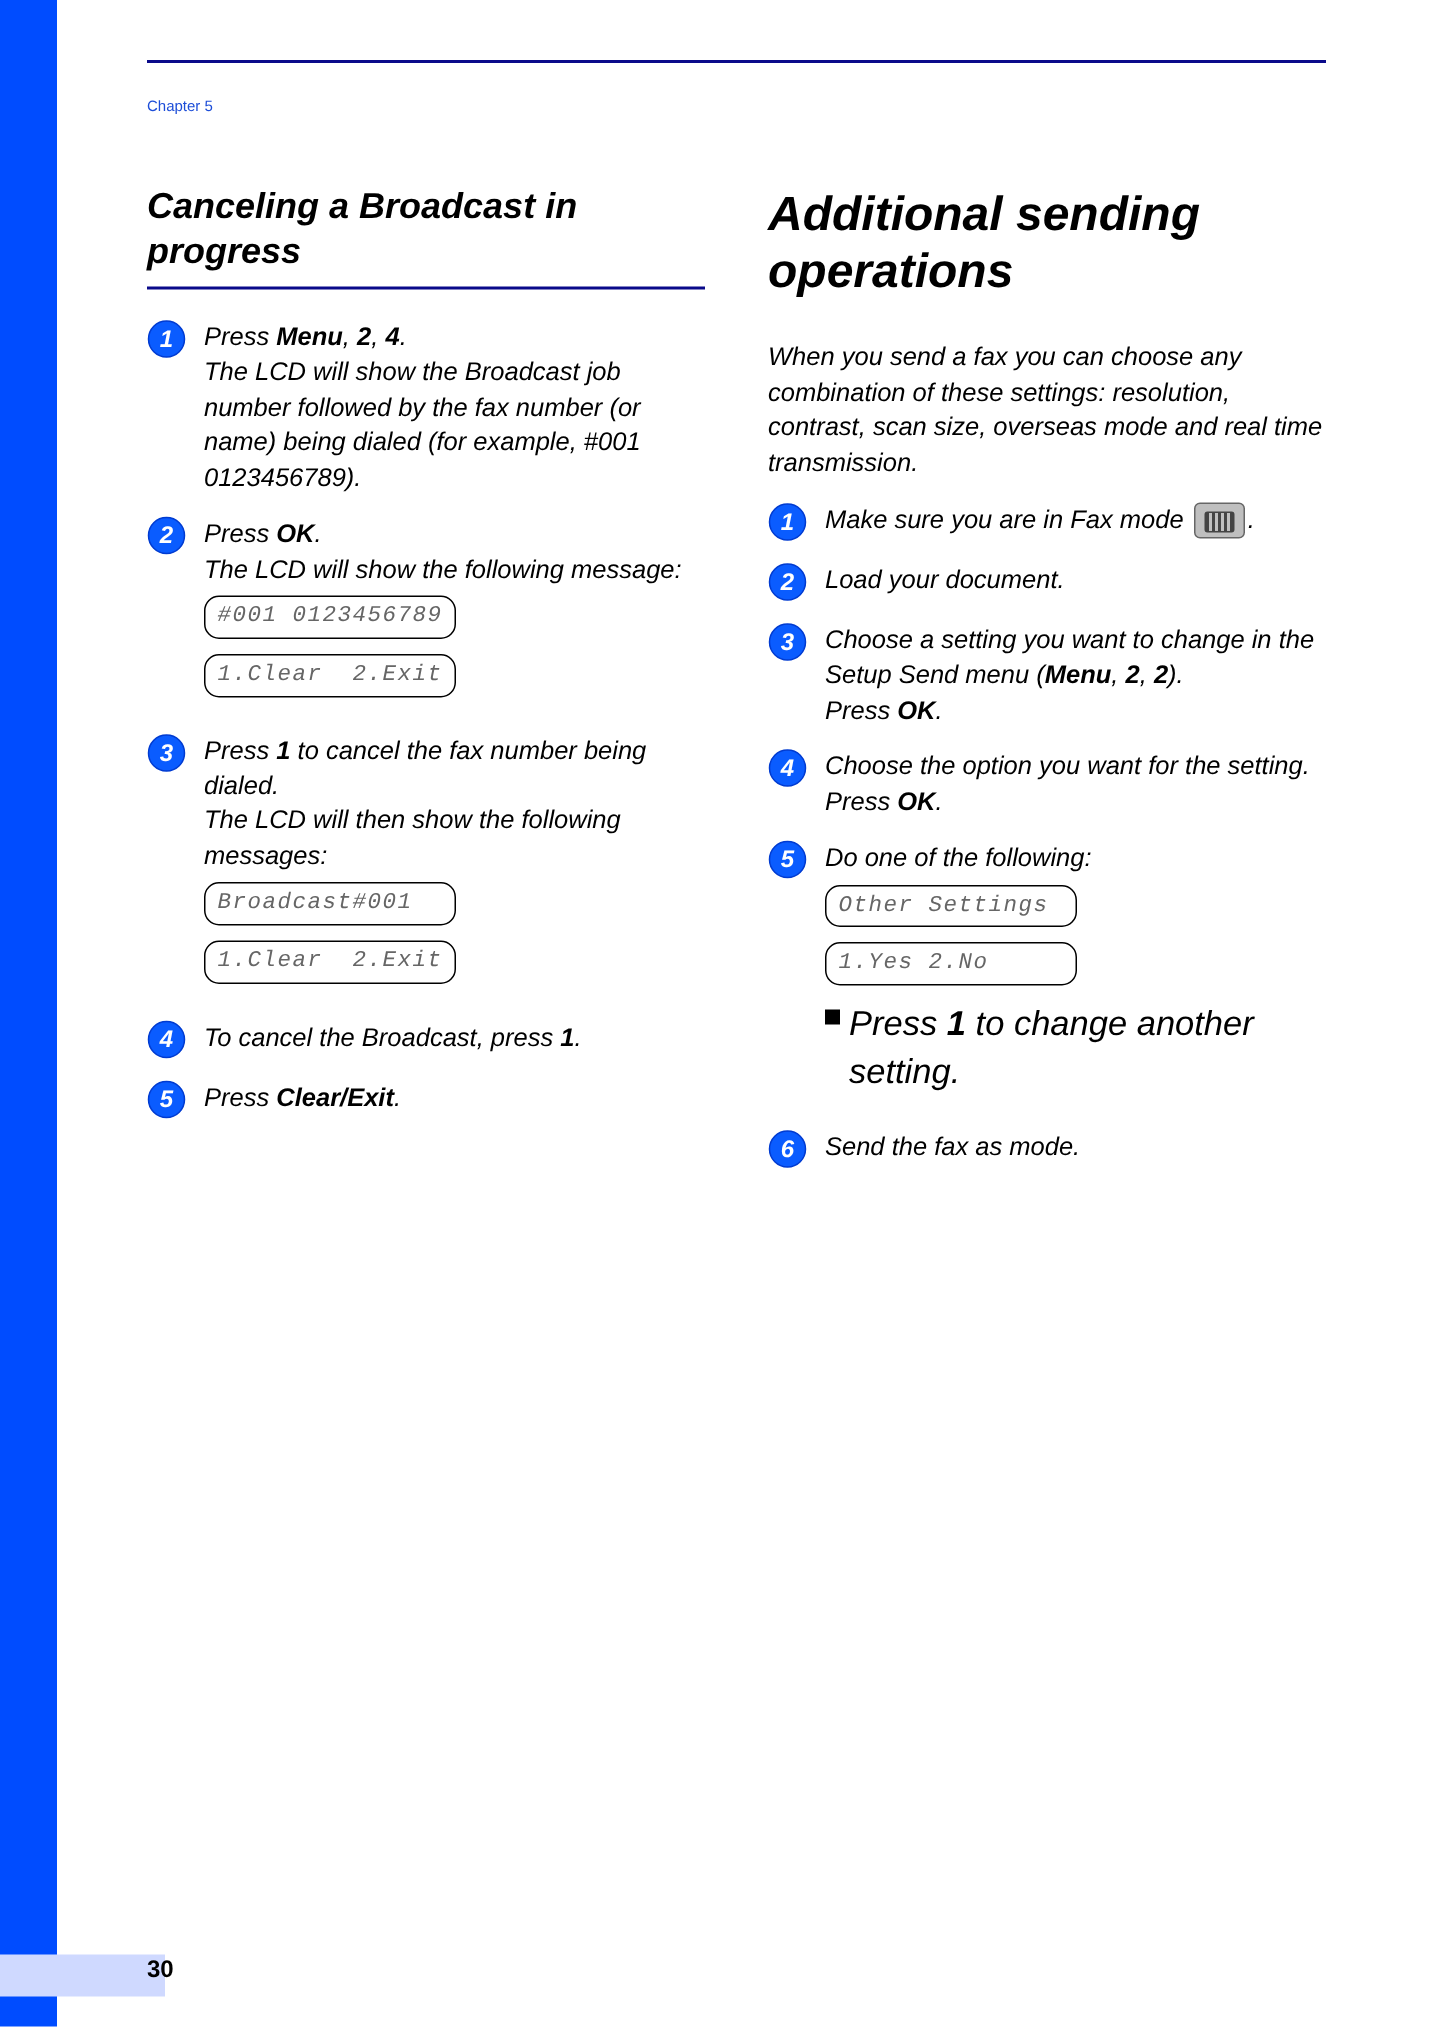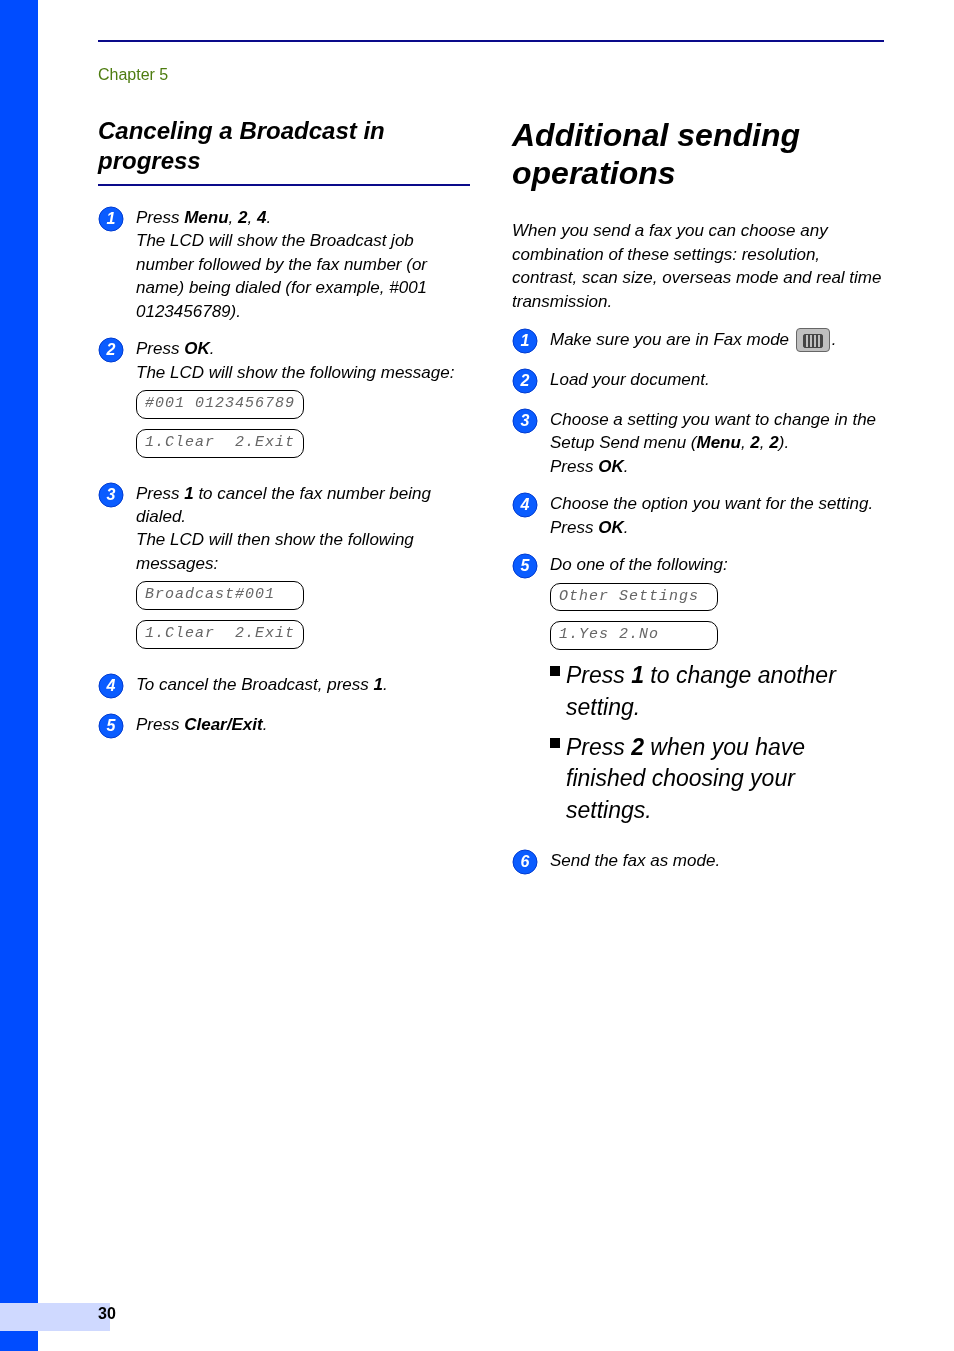--- a/index.html
+++ b/index.html
@@ -25,23 +25,23 @@
     right: 0;
     top: 0;
     bottom: 0;
     padding: 40px 70px 0 60px;
   }
   .top-rule {
     border-top: 2px solid #0a0a8a;
     margin-bottom: 24px;
   }
   .chapter-label {
-    font-size: 16px;
-    color: #4d7c0f;
-    margin-bottom: 32px;
+    font-size: 10px;
+    color: #1d4ed8;
+    margin-bottom: 46px;
   }
   .two-col {
     display: flex;
     gap: 42px;
     font-style: italic;
   }
   .col {
     flex: 1;
     min-width: 0;
   }
@@ -287,24 +287,20 @@
   </svg>
             </div>
             <div class="step-body">Do one of the following:<div class="lcd-stack">
                 <span class="lcd-box">Other&nbsp;Settings</span>
                 <span class="lcd-box">1.Yes&nbsp;2.No</span>
               </div><div class="sublist">
                 <div class="sublist-item">
                   <div class="sq"></div>
                   <div>Press <b>1</b> to change another setting.</div>
                 </div>
-                <div class="sublist-item">
-                  <div class="sq"></div>
-                  <div>Press <b>2</b> when you have finished choosing your settings.</div>
-                </div>
               </div></div>
           </div>
           <div class="step">
             <div class="step-num">
               <svg width="26" height="26" viewBox="0 0 26 26">
     <circle cx="13" cy="13" r="12" fill="#0a5cff"></circle>
     <circle cx="13" cy="13" r="12" fill="none" stroke="#003bd1" stroke-width="1"></circle>
     <text x="13" y="18" text-anchor="middle" font-family="Arial" font-size="16" font-weight="bold" fill="#fff">6</text>
     <path d="M20 6 L7 20" stroke="#fff" stroke-width="0"></path>
   </svg>

